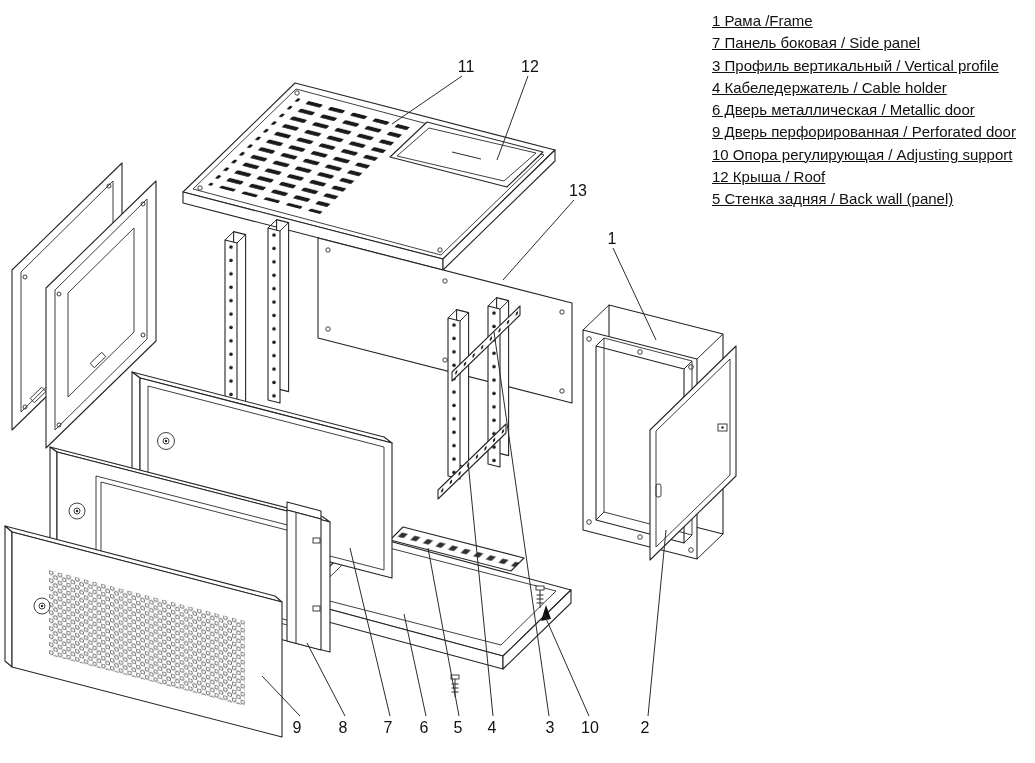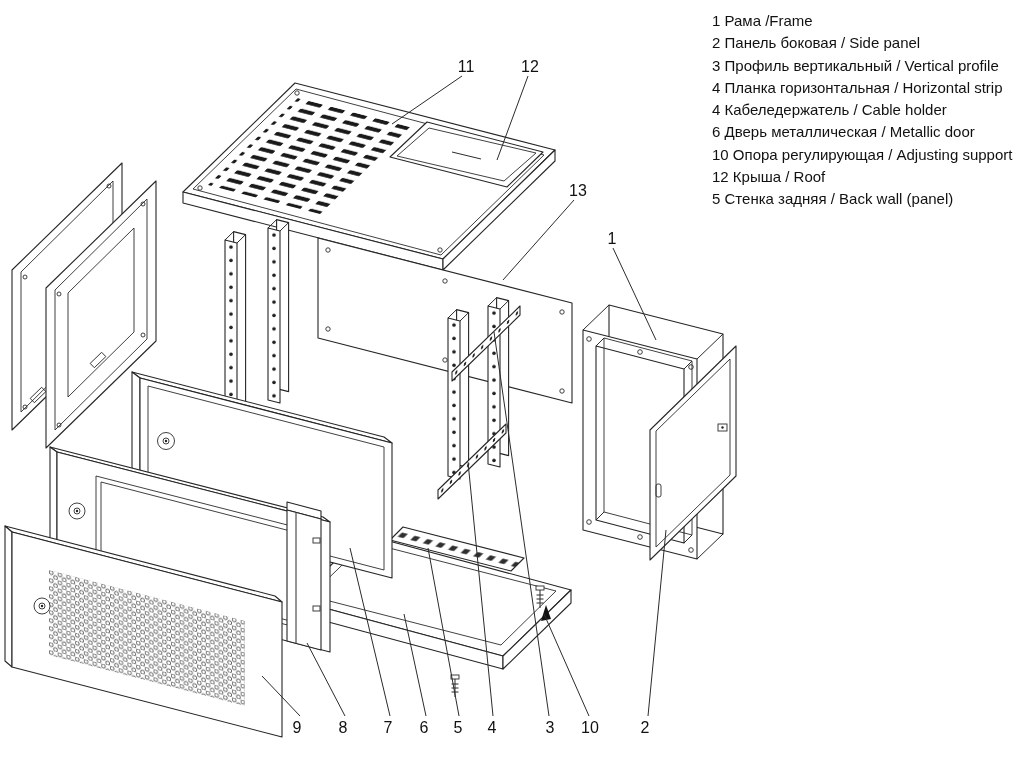--- a/index.html
+++ b/index.html
@@ -1,20 +1,20 @@
 <!DOCTYPE html>
 <html><head>
 <meta charset="utf-8">
 <style>
   html,body{margin:0;padding:0;background:#fff;}
   body{width:1035px;height:763px;font-family:"Liberation Sans",sans-serif;}
   .stage{position:relative;width:1035px;height:763px;background:#fff;overflow:hidden;}
   .stage svg{position:absolute;left:0;top:0;}
   .legend{position:absolute;left:712px;top:10px;font-size:15px;line-height:22.3px;color:#111;white-space:nowrap;}
-  .legend-line{height:22.3px;}
+  .legend-line{height:22.3px;text-decoration:underline;}
   
   .p{fill:#ffffff;stroke:#262626;stroke-width:1.1;stroke-linejoin:round;}
   .t{fill:none;stroke:#2b2b2b;stroke-width:0.9;stroke-linejoin:round;}
   .l{fill:none;stroke:#2b2b2b;stroke-width:1;}
   .sc{fill:#ffffff;stroke:#2b2b2b;stroke-width:0.9;}
   .hole{fill:none;stroke:#2b2b2b;stroke-width:0.9;}
   .callout{font:16px "Liberation Sans",sans-serif;fill:#111;text-anchor:middle;}
 </style>
 </head>
 <body>
@@ -291,23 +291,23 @@
     <text class="callout" x="458" y="733">5</text>
     <text class="callout" x="492" y="733">4</text>
     <text class="callout" x="550" y="733">3</text>
     <text class="callout" x="590" y="733">10</text>
     <text class="callout" x="645" y="733">2</text>
   </g>
 </svg>
 
   <aside class="legend">
     <div class="legend-line">1 Рама /Frame</div>
-    <div class="legend-line">2 Панель боковая / Side panel</div>
+    <div class="legend-line">7 Панель боковая / Side panel</div>
     <div class="legend-line">3 Профиль вертикальный / Vertical profile</div>
-    <div class="legend-line">4 Планка горизонтальная / Horizontal strip</div>
     <div class="legend-line">4 Кабеледержатель / Cable holder</div>
     <div class="legend-line">6 Дверь металлическая / Metallic door</div>
+    <div class="legend-line">9 Дверь перфорированная / Perforated door</div>
     <div class="legend-line">10 Опора регулирующая / Adjusting support</div>
     <div class="legend-line">12 Крыша / Roof</div>
     <div class="legend-line">5 Стенка задняя / Back wall (panel)</div>
   </aside>
 
 </div>
 
 </body></html>

